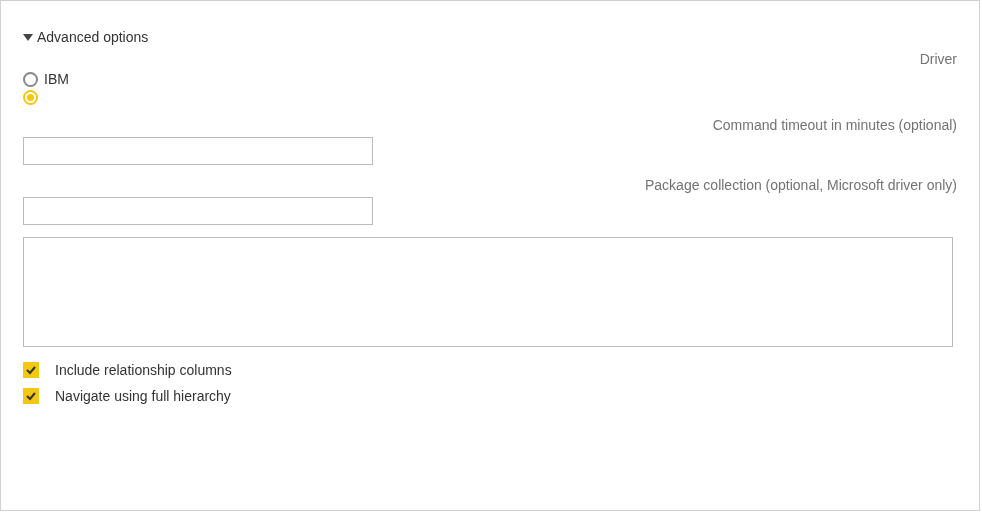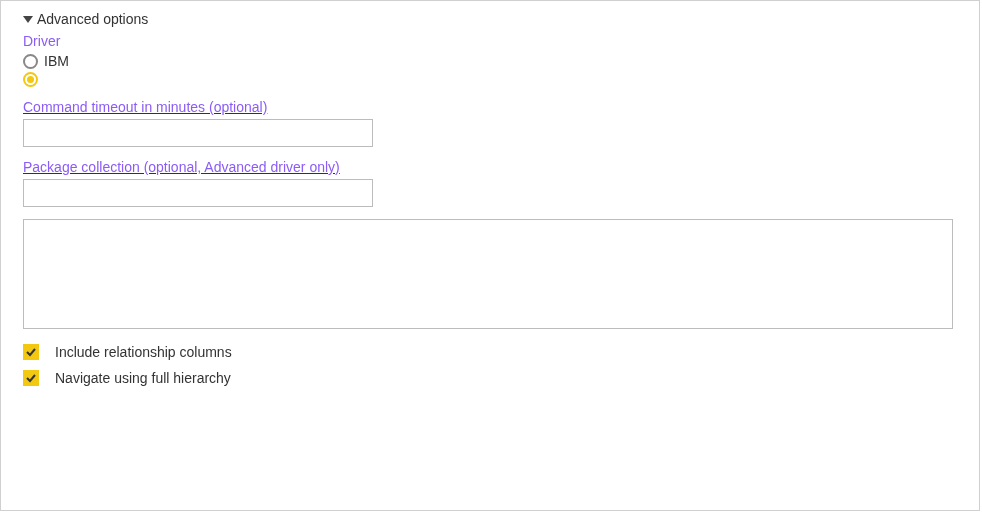--- a/index.html
+++ b/index.html
@@ -8,21 +8,21 @@
       font-size: 14px;
       color: #333;
       background: #fff;
       width: 982px;
       height: 513px;
     }
     .panel {
       border: 1px solid #d0d0d0;
       width: 980px;
       height: 511px;
-      padding: 10px 22px 10px 22px;
+      padding: 28px 22px 10px 22px;
     }
     .section-header {
       display: flex;
       align-items: center;
       gap: 4px;
       margin-bottom: 6px;
       cursor: pointer;
     }
     .triangle {
       width: 0; height: 0;
@@ -47,22 +47,22 @@
       align-items: center;
       justify-content: center;
       flex-shrink: 0;
     }
     .radio-outer.selected { border-color: #f2c811; }
     .radio-inner {
       width: 7px; height: 7px;
       background: #f2c811;
       border-radius: 50%;
     }
-    .field { margin-bottom: 12px; text-decoration: underline; }
-    .field-label { display: block; margin-bottom: 4px; color: #8b5cf6; }
+    .field { margin-bottom: 12px; }
+    .field-label { display: block; margin-bottom: 4px; color: #737373; text-align: right; }
     input[type="text"] {
       border: 1px solid #bcbcbc;
       height: 28px;
       width: 350px;
       padding: 2px 6px;
       font-family: inherit;
       font-size: 14px;
     }
     textarea {
       border: 1px solid #bcbcbc;
@@ -114,21 +114,21 @@
       </span>
     </div>
   </div>
 
   <div class="field">
     <label class="field-label">Command timeout in minutes (optional)</label>
     <input type="text" value="" style="">
   </div>
 
   <div class="field">
-    <label class="field-label">Package collection (optional, Advanced driver only)</label>
+    <label class="field-label">Package collection (optional, Microsoft driver only)</label>
     <input type="text" value="" style="">
   </div>
 
   <div class="field">
     <textarea style=""></textarea>
   </div>
 
   <div class="checkbox-row">
     <span class="checkbox-box">
       <svg width="12" height="12" viewBox="0 0 12 12">

